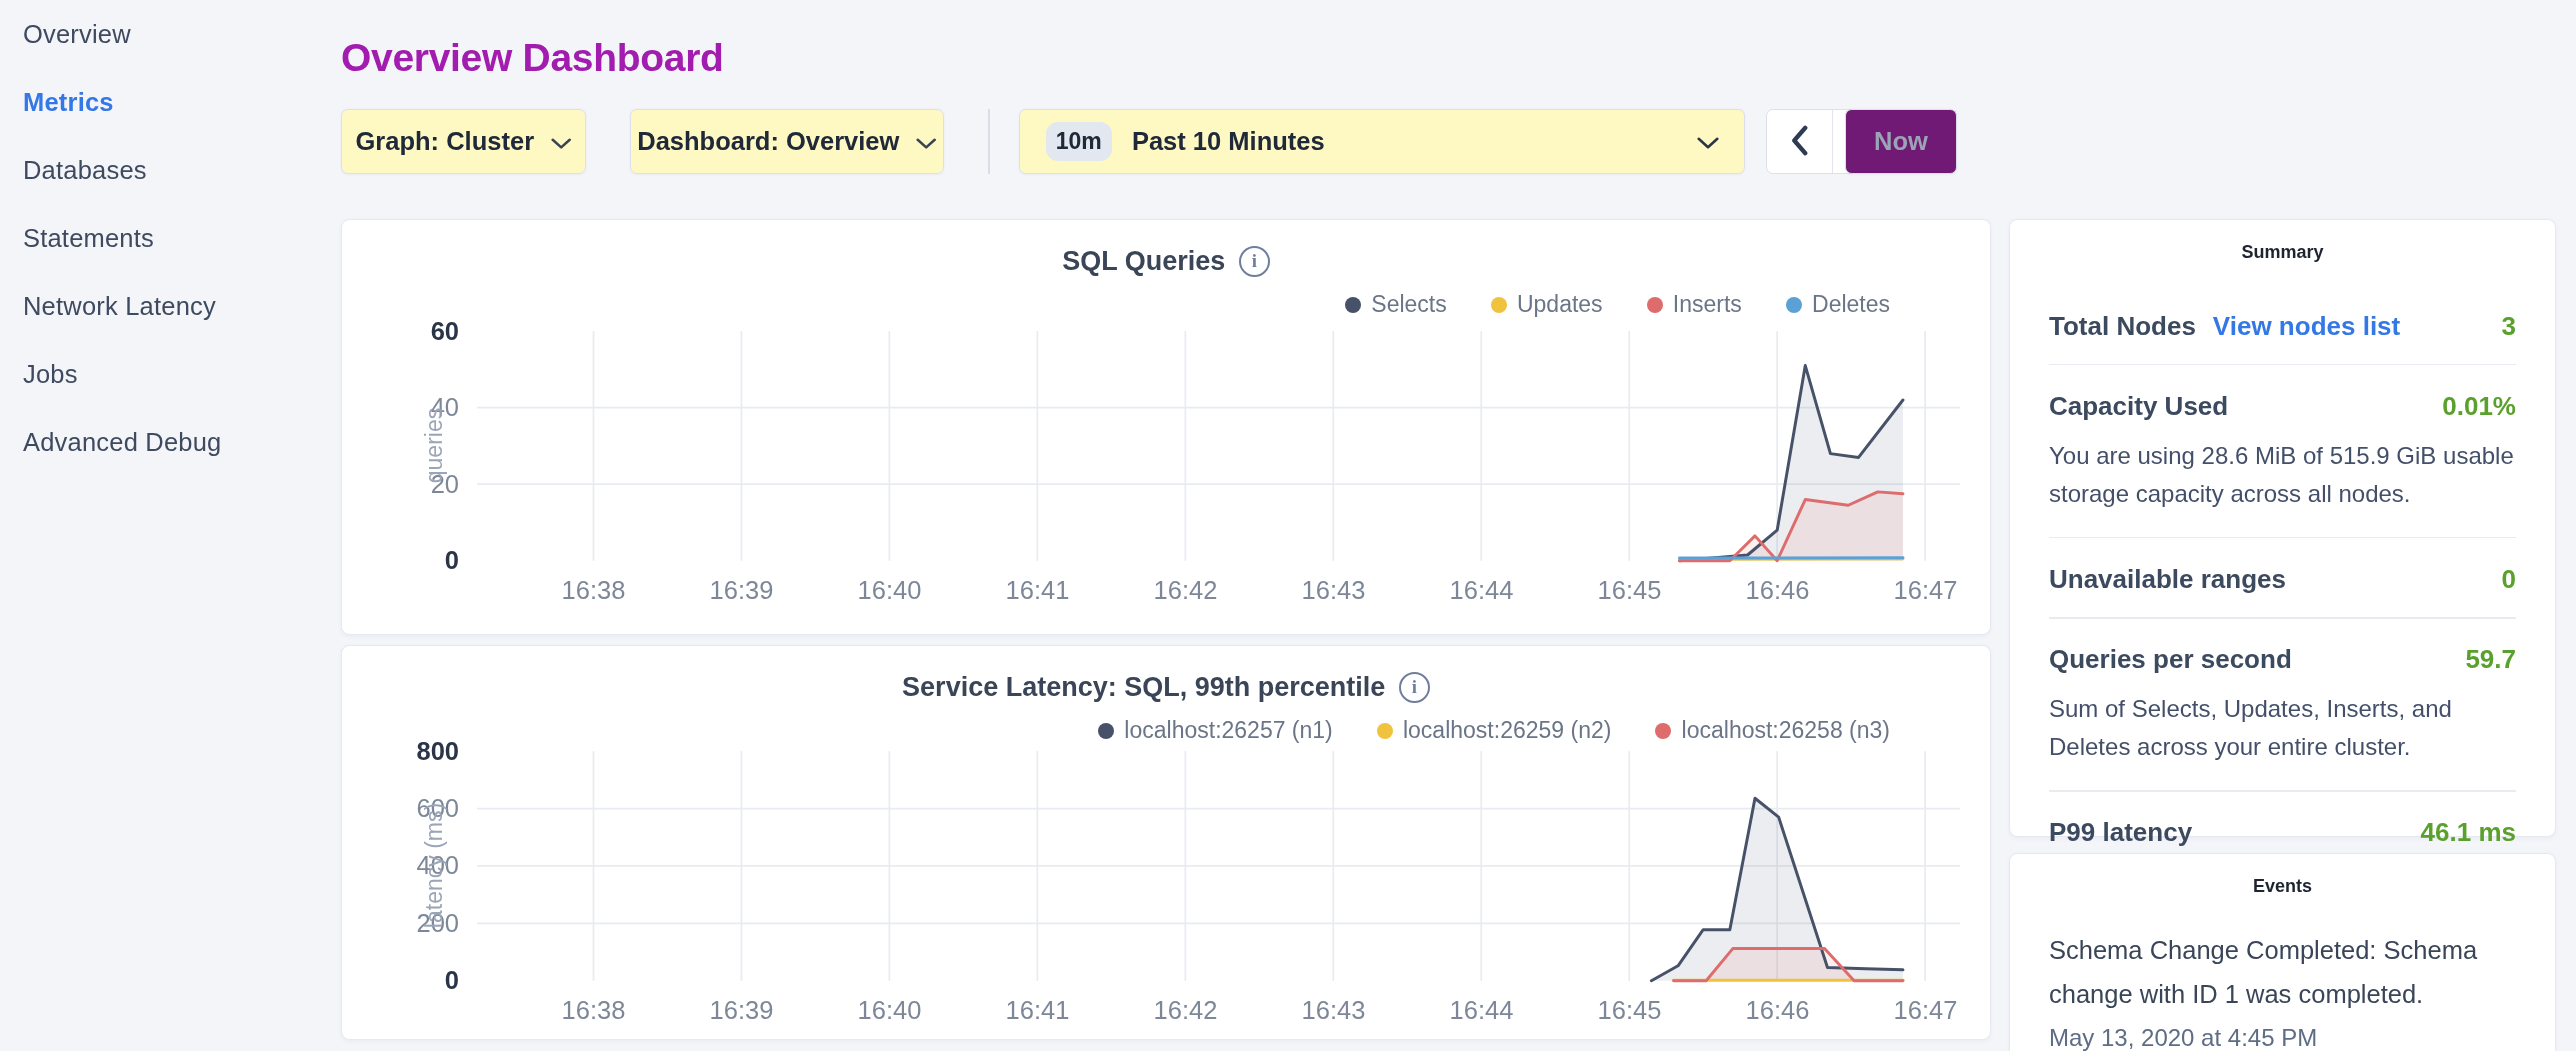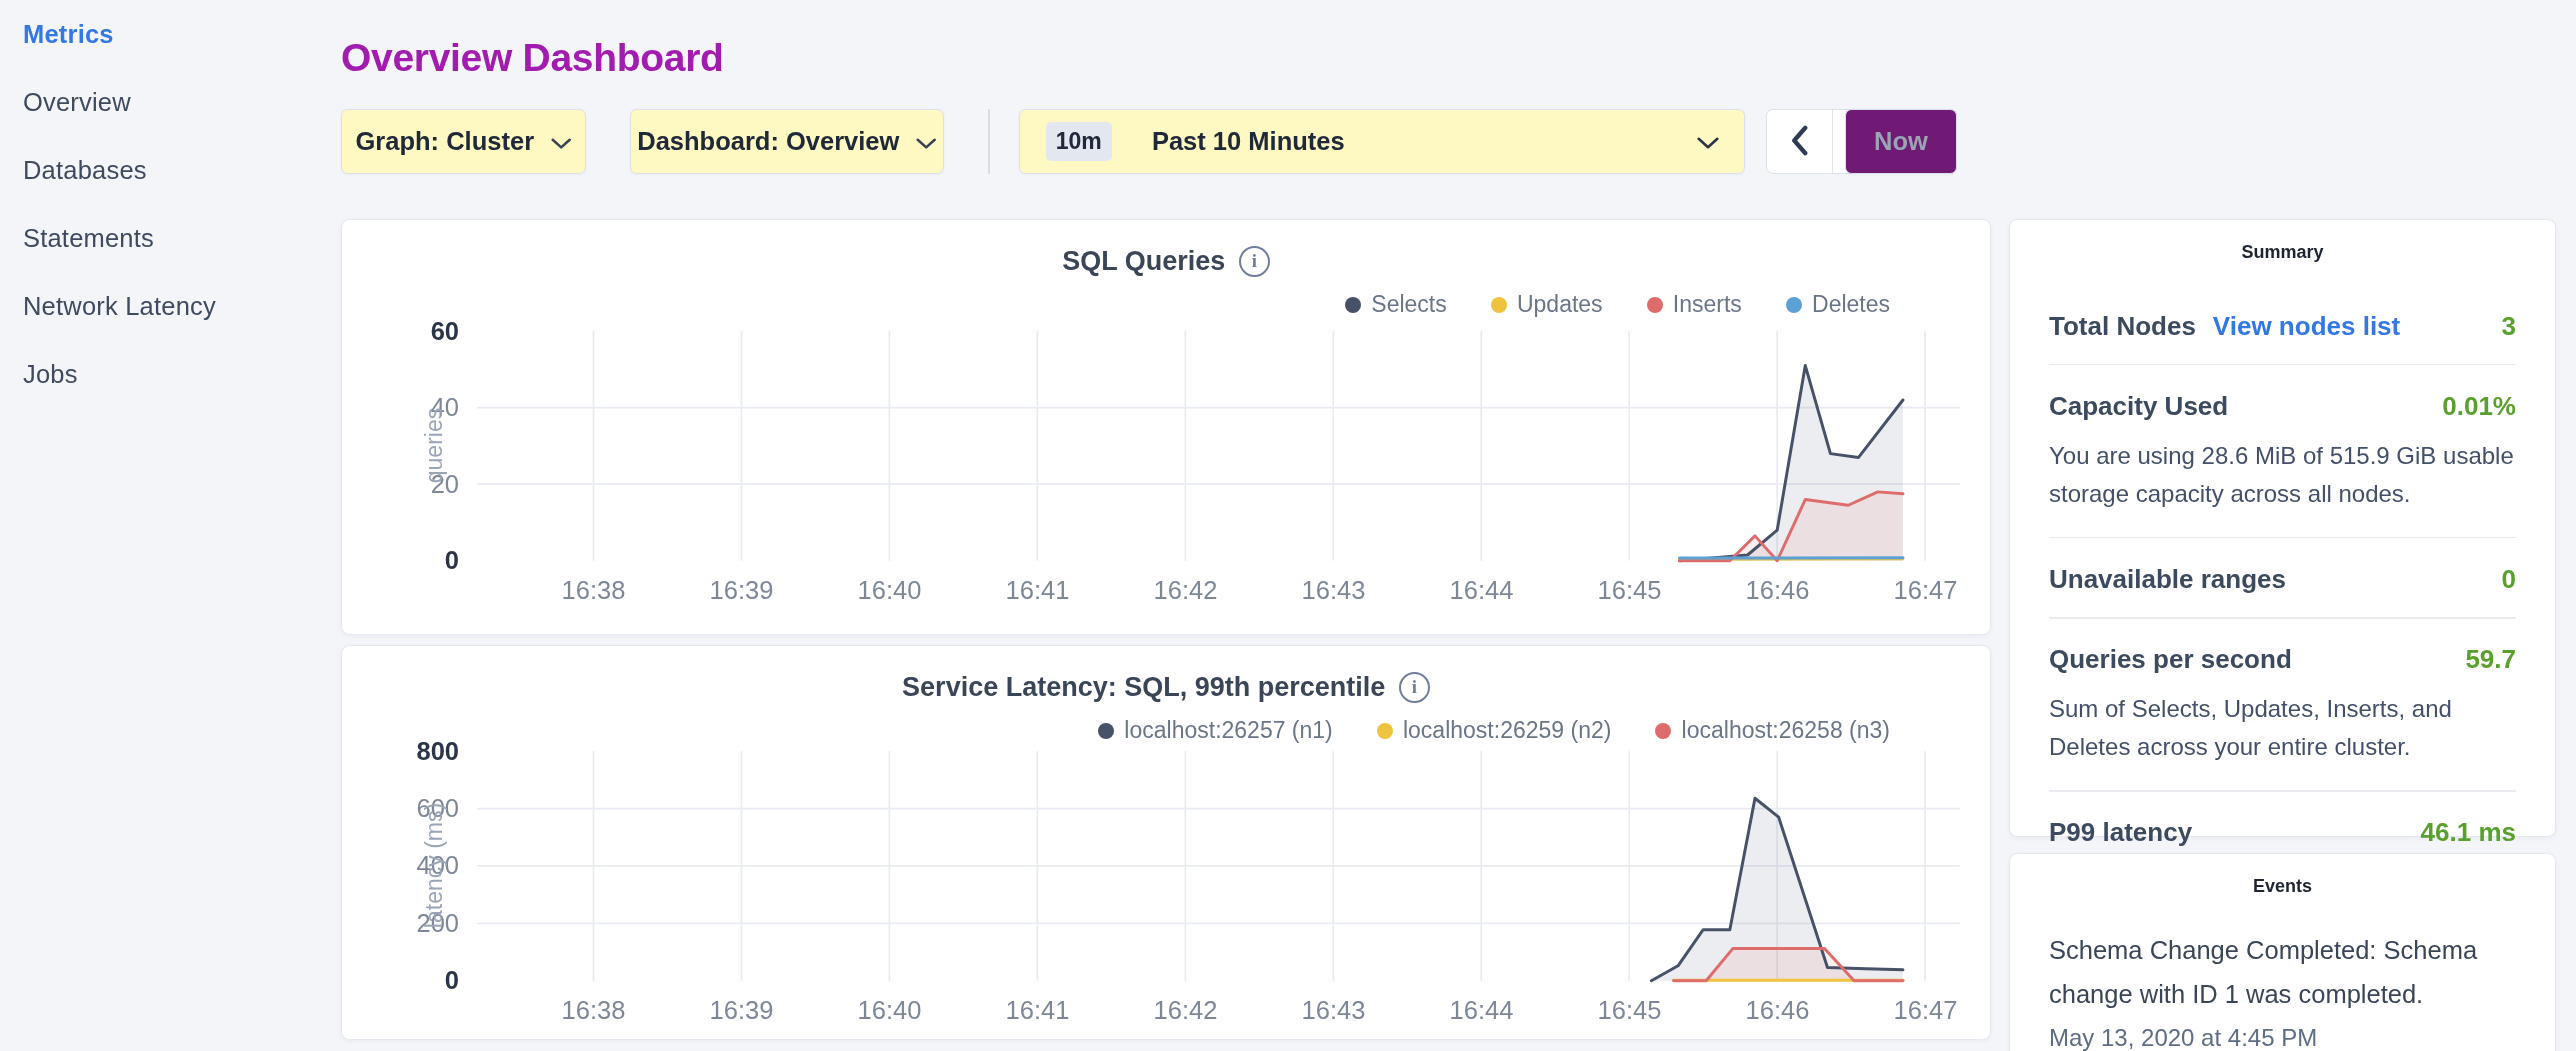--- a/index.html
+++ b/index.html
@@ -16,21 +16,21 @@
   .main{position:absolute;left:341px;top:0;width:1650px;height:100%;}
   .page-title{position:absolute;left:0;top:10.2px;font-size:39px;font-weight:700;color:#a21caf;letter-spacing:-0.3px;}
 
   .ctl{position:absolute;top:109px;height:65px;box-sizing:border-box;background:#fef9c3;
     border:1.7px solid #DCE0EA;border-radius:6.8px;display:flex;align-items:center;justify-content:center;
     font-size:25.5px;font-weight:700;color:#202939;cursor:pointer;box-shadow:0 0.9px 2.6px rgba(70,80,110,.05);}
   .graph-btn{left:0;width:245px;gap:17px;}
   .dash-btn{left:289px;width:314px;gap:17px;}
   .ctl-divider{position:absolute;left:647px;top:109px;height:65px;width:1.7px;background:#D9DDE6;}
   .time-box{left:678px;width:726px;justify-content:flex-start;padding:0 25.5px;}
-  .time-badge{background:#E3E7EF;border-radius:5px;padding:6px 10.2px;font-size:23px;font-weight:700;color:#202939;margin-right:40px;}
+  .time-badge{background:#E3E7EF;border-radius:12px;padding:6px 10.2px;font-size:23px;font-weight:700;color:#202939;margin-right:20px;}
   .time-chevron{margin-left:auto;}
   .nav-group{position:absolute;left:1425px;top:109px;height:65px;width:133px;box-sizing:border-box;
     background:#fff;border:1.7px solid #DCE0EA;border-radius:6.8px;display:flex;overflow:hidden;}
   .nav-cell{flex:1;display:flex;align-items:center;justify-content:center;cursor:pointer;}
   .nav-cell + .nav-cell{border-left:1.7px solid #E2E5EC;}
   .now-btn{left:1504px;width:112px;color:#9AA4B5;background:#701a75;}
 
   
   .card{position:absolute;box-sizing:border-box;background:#fff;border:1.7px solid #E5E8EF;border-radius:8.5px;
     box-shadow:0 1.7px 4.3px rgba(70,80,110,.05);}
@@ -67,26 +67,27 @@
   .first-row{margin-top:22px;}
   .event-text{margin-top:32px;font-size:25.5px;color:#3A4658;line-height:1.72;}
   .event-time{margin-top:6.8px;font-size:24px;color:#5E6C85;}
 </style>
 </head>
 <body>
 
 <div class="page">
 
   <nav class="sidebar">
+    <div class="side-item">Overview</div>
     <div class="side-item active">Metrics</div>
-    <div class="side-item">Overview</div>
     <div class="side-item">Databases</div>
     <div class="side-item">Statements</div>
     <div class="side-item">Network Latency</div>
     <div class="side-item">Jobs</div>
+    <div class="side-item">Advanced Debug</div>
   </nav>
 
   <div class="main">
     <h1 class="page-title">Overview Dashboard</h1>
 
     <div class="ctl graph-btn">
       <span>Graph: Cluster</span>
       <span>
         <svg width="20.4" height="12" viewBox="0 0 24 14">
             <path d="M2 2 L12 11 L22 2" fill="none" stroke="#3A4354" stroke-width="3" stroke-linecap="round" stroke-linejoin="round"></path>

